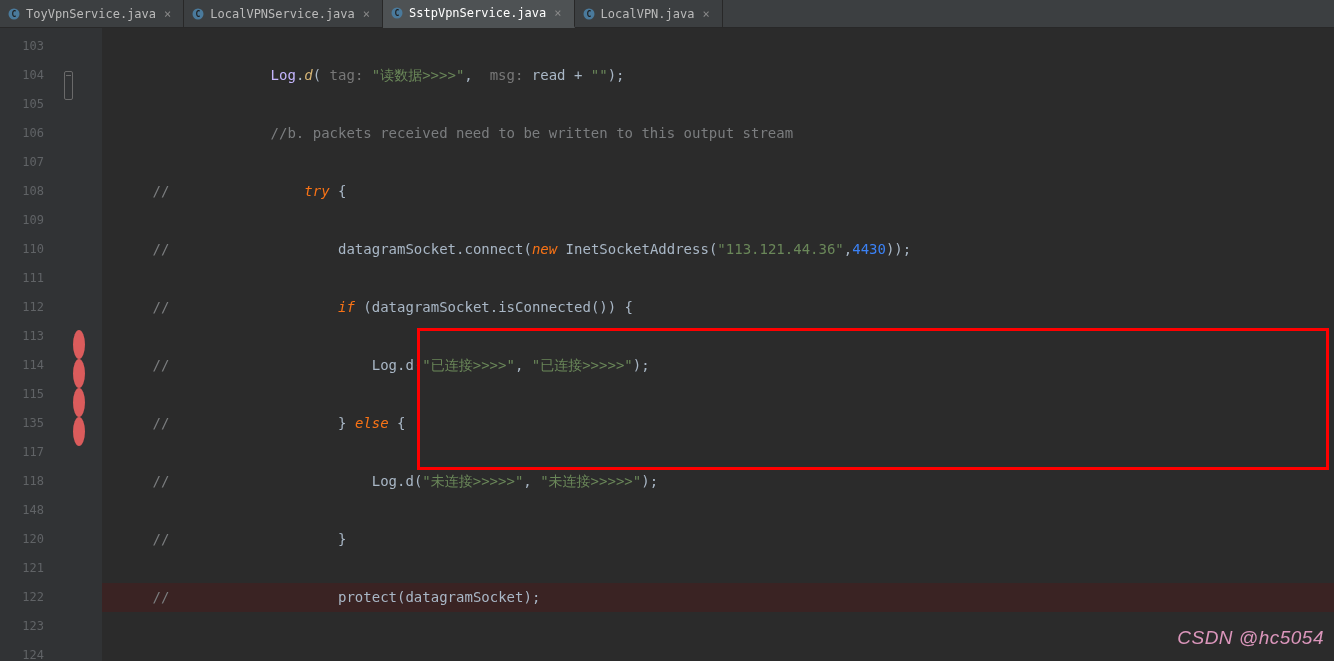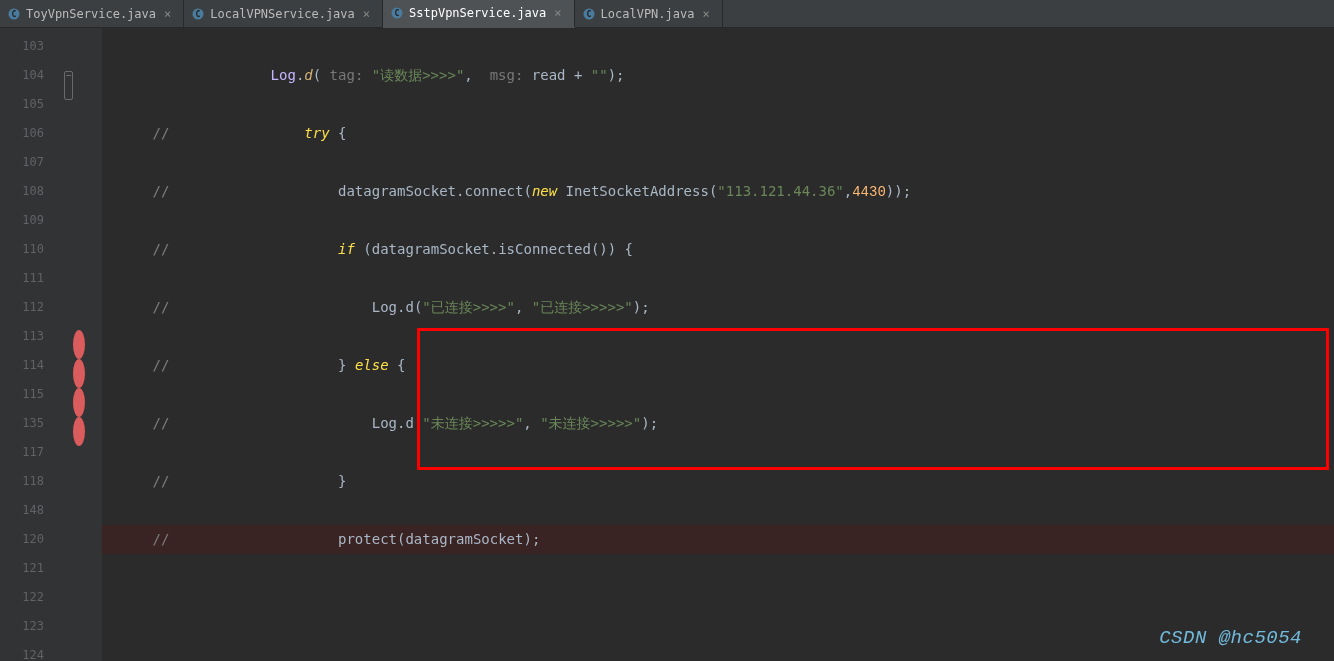--- a/index.html
+++ b/index.html
@@ -18,36 +18,36 @@
 .markers div { height:29px; position:relative; }
 .bp { width:12px; height:12px; background:#db5c5c; border-radius:50%; position:absolute; left:11px; top:8px; }
 .edge { width:6px; background:#313335; }
 .line-glyph { position:absolute; left:2px; top:10px; width:9px; height:9px; border:1px solid #6a6a6a; border-radius:2px; }
 .line-glyph::before { content:''; position:absolute; left:1px; right:1px; top:3px; border-top:1px solid #6a6a6a; }
 
 .code { flex:1; padding-top:4px; background:#2b2b2b; position:relative; white-space:pre; font-size:14px; line-height:29px; }
 .row { height:29px; }
 .bp-row { background:#3a2323; }
 
-.kw { font-style:italic; color:#fde047; }
+.kw { font-style:italic; color:#f97316; }
 .ident { color:#c4b5fd; }
 .str { color:#6a8759; }
-.num { color:#fdba74;font-family:Liberation Mono, monospace; }
+.num { color:#3b82f6; }
 .comment { color:#7b7d7f; }
 .hint { color:#787878; font-style:normal; font-size:14px; }
 .hint-val { color:#a9b7c6; font-style:normal; }
 .builtin { color:#d5b475; font-style:italic; }
 
 .highlight-box { position:absolute; border:3px solid #ff0000; pointer-events:none; }
 
 .err-badge { position:absolute; right:6px; top:36px; display:flex; align-items:center; gap:4px; font-size:11px; }
 .err-dot { width:8px; height:8px; background:#e74856; border-radius:50%; }
 .err-badge span { color:#9a9a9a; }
 
-.watermark { position:absolute; right:32px; bottom:12px; color:#7dd3fc; font-size:19px; font-family:Liberation Mono, monospace; font-style:italic; letter-spacing:0.5px; opacity:0.85; }
+.watermark { position:absolute; right:10px; bottom:12px; color:#f9a8d4; font-size:19px; font-family:Liberation Sans, sans-serif; font-style:italic; letter-spacing:0.5px; opacity:0.85; }
 </style>
 </head>
 <body>
 
 <div class="tab-bar">
   <div class="tab">
     <span class="tab-icon">
         <svg viewBox="0 0 12 12">
           <circle cx="6" cy="6" r="5.5" fill="#4a7a9c"></circle>
           <text x="6" y="9" text-anchor="middle" fill="#1e1e1e" font-size="8" font-weight="bold">C</text>
@@ -148,20 +148,21 @@
       <div></div>
       <div></div>
       <div></div>
       <div></div>
       <div></div>
       <div></div>
     </div>
   <div class="edge"></div>
   <div class="code">
 <div class="row"><span>                    </span><span class="ident">Log</span><span>.</span><span class="builtin">d</span><span>(</span><span class="hint"> tag: </span><span class="str">"读数据&gt;&gt;&gt;&gt;"</span><span>,</span><span class="hint">  msg: </span><span class="hint-val">read + </span><span class="str">""</span><span>);</span></div>
+<div class="row"><span>                    </span><span class="comment">//b. packets received need to be written to this output stream</span></div>
 <div class="row"><span>      </span><span class="comment">//</span><span>                </span><span class="kw">try</span><span> {</span></div>
 <div class="row"><span>      </span><span class="comment">//</span><span>                    </span><span>datagramSocket.connect(</span><span class="kw">new</span><span> InetSocketAddress(</span><span class="str">"113.121.44.36"</span><span>,</span><span class="num">4430</span><span>));</span></div>
 <div class="row"><span>      </span><span class="comment">//</span><span>                    </span><span class="kw">if</span><span> (datagramSocket.isConnected()) {</span></div>
 <div class="row"><span>      </span><span class="comment">//</span><span>                        </span><span>Log.d(</span><span class="str">"已连接&gt;&gt;&gt;&gt;"</span><span>, </span><span class="str">"已连接&gt;&gt;&gt;&gt;&gt;"</span><span>);</span></div>
 <div class="row"><span>      </span><span class="comment">//</span><span>                    </span><span>} </span><span class="kw">else</span><span> {</span></div>
 <div class="row"><span>      </span><span class="comment">//</span><span>                        </span><span>Log.d(</span><span class="str">"未连接&gt;&gt;&gt;&gt;&gt;"</span><span>, </span><span class="str">"未连接&gt;&gt;&gt;&gt;&gt;"</span><span>);</span></div>
 <div class="row"><span>      </span><span class="comment">//</span><span>                    </span><span>}</span></div>
 <div class="row bp-row"><span>      </span><span class="comment">//</span><span>                    </span><span>protect(datagramSocket);</span></div>
 
 

